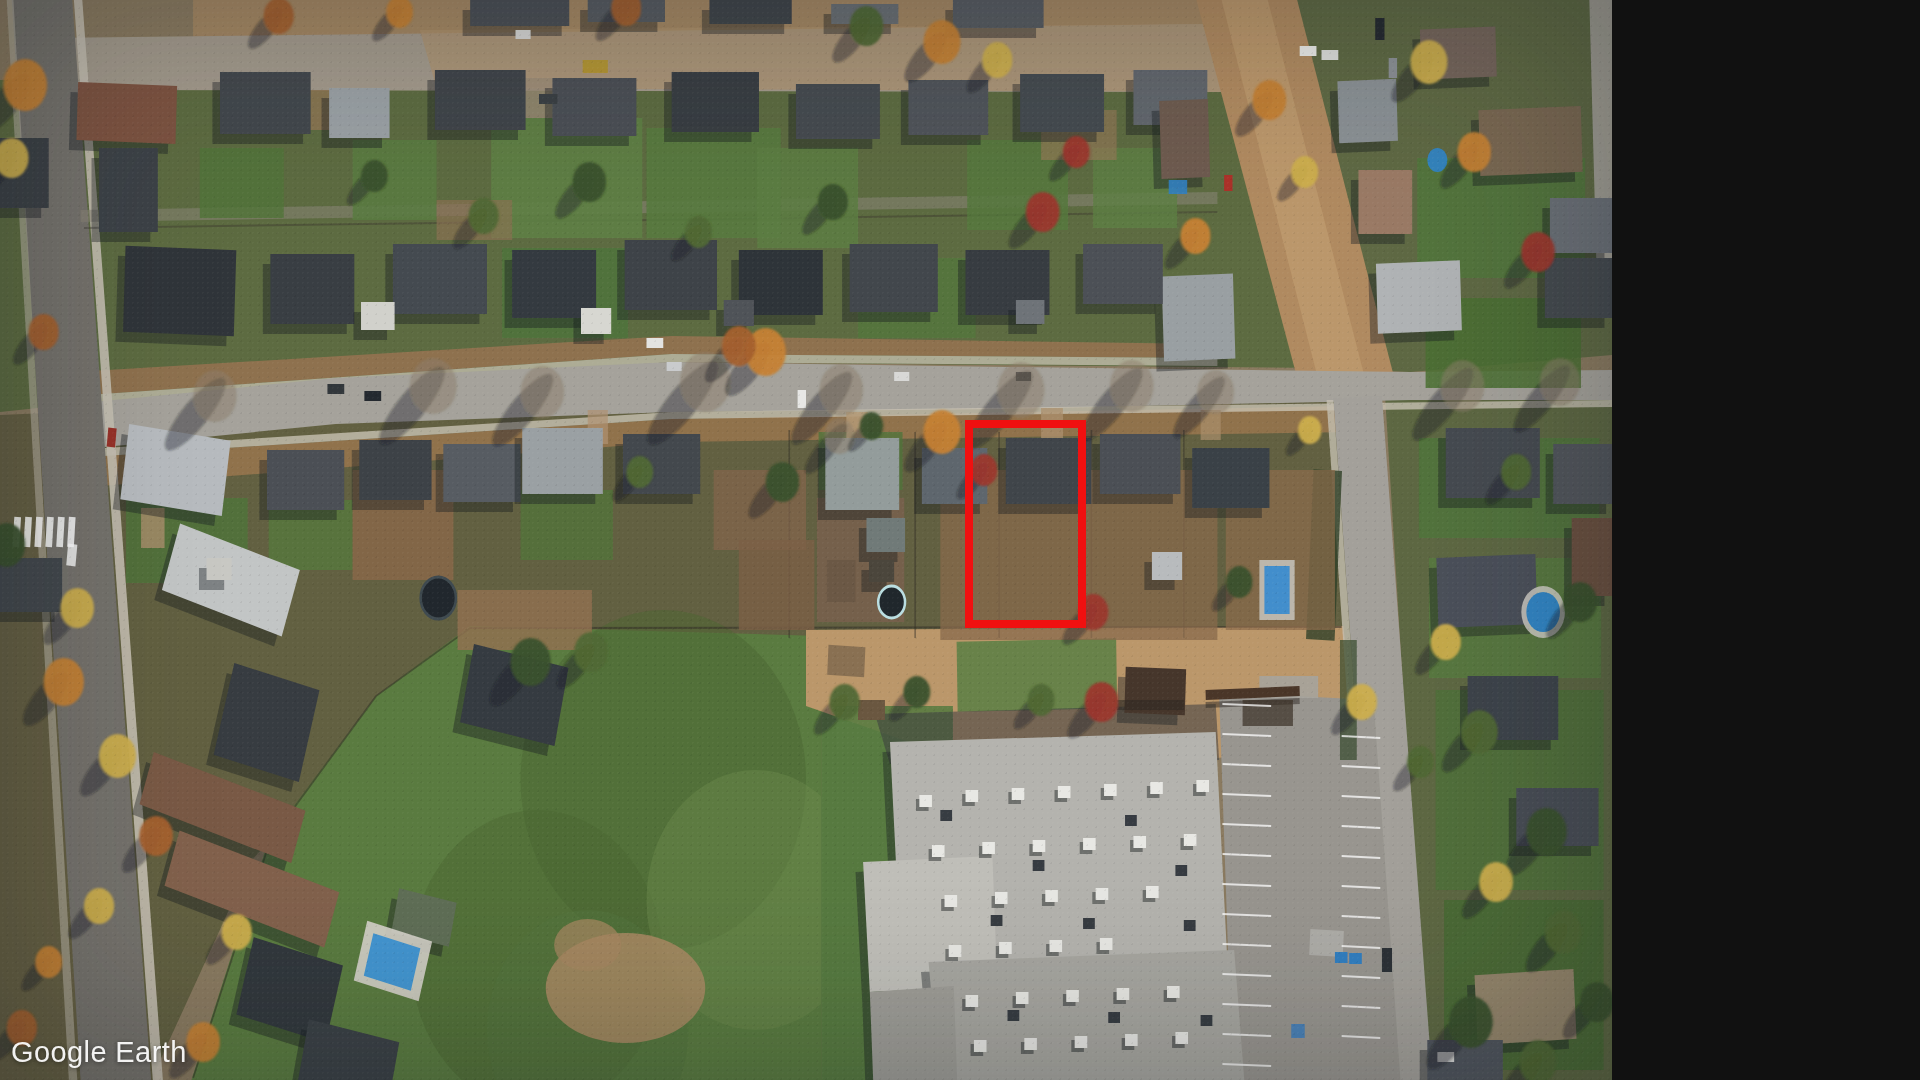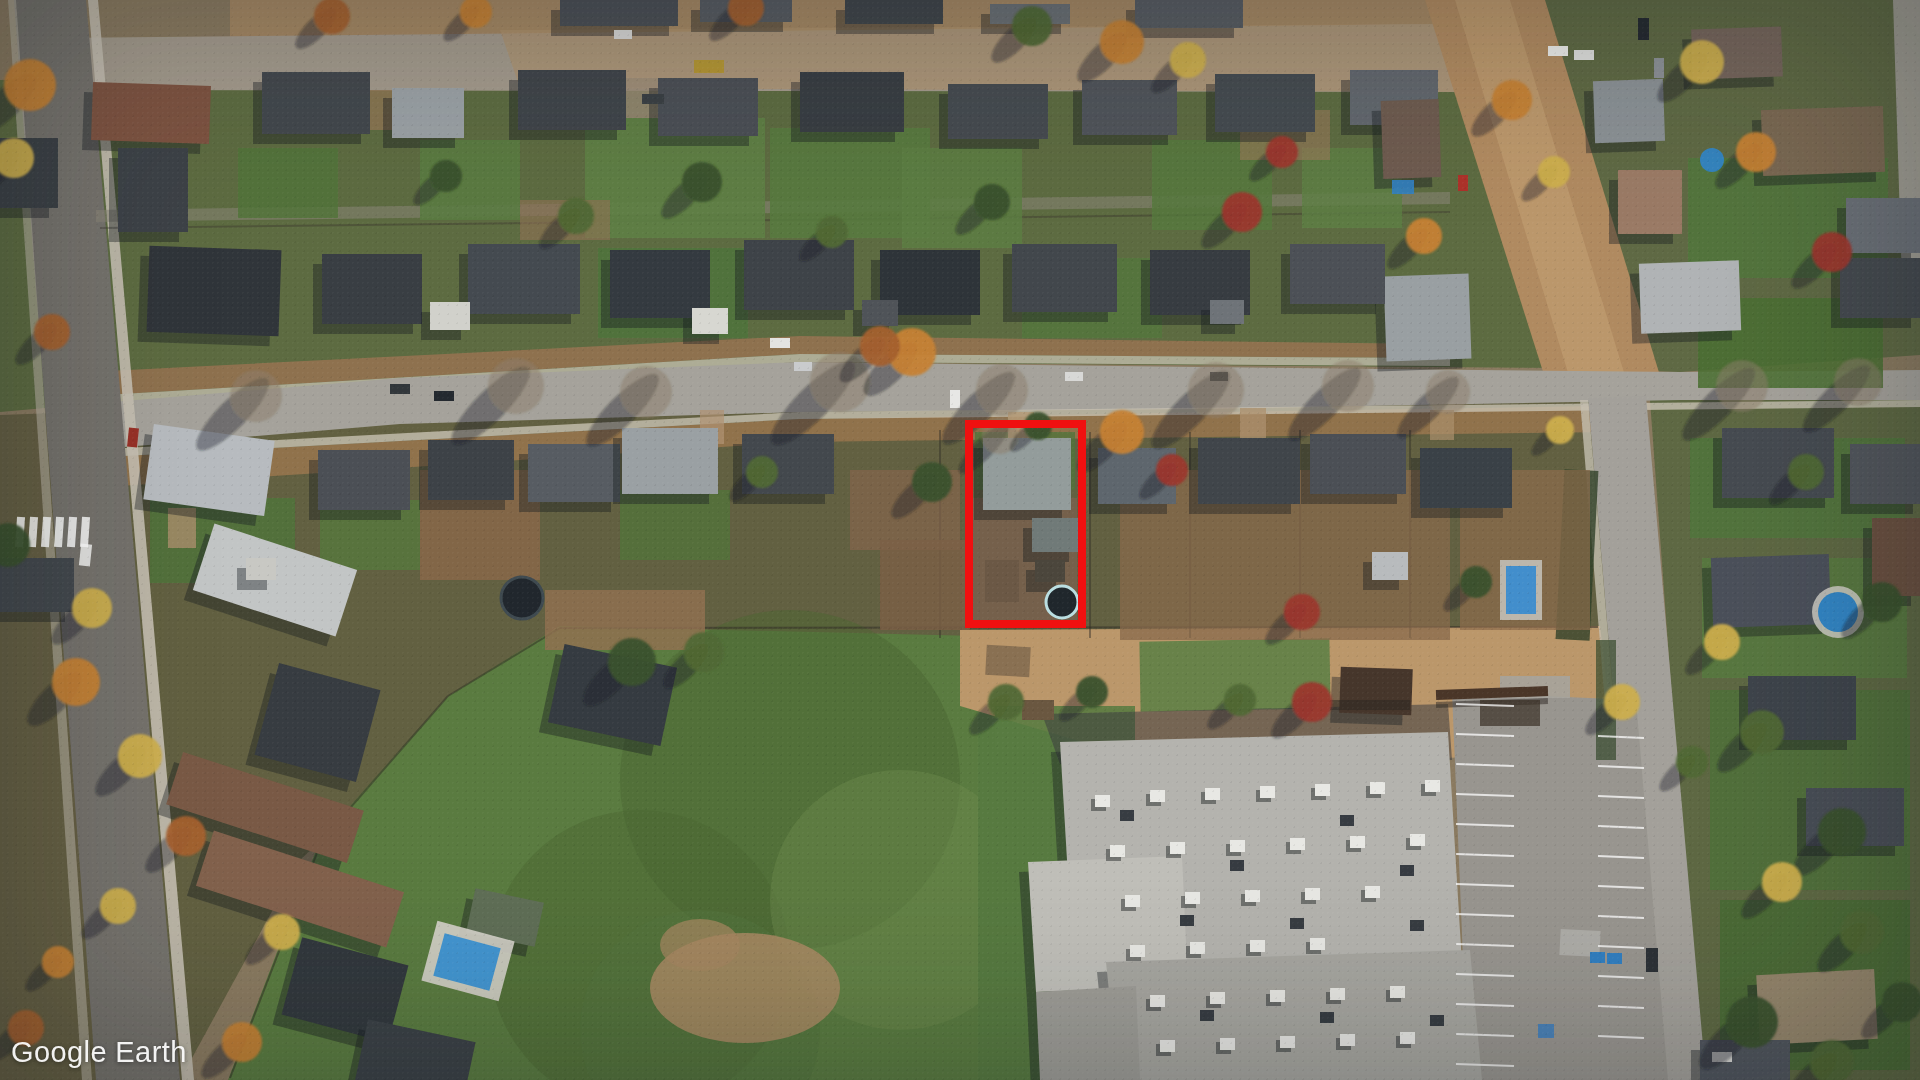--- a/index.html
+++ b/index.html
@@ -1,16 +1,16 @@
 <!DOCTYPE html>
 <html><head>
 <meta charset="utf-8">
 <style>
   html,body{margin:0;padding:0;background:#111;}
-  .stage{position:relative;width:1920px;height:1080px;overflow:hidden;background:#8b7a5e;
+  .stage{position:relative;width:1612px;height:1080px;overflow:hidden;background:#8b7a5e;
          font-family:"Liberation Sans", sans-serif;}
   .stage svg{position:absolute;left:0;top:0;width:100%;height:100%;
              filter:saturate(0.96) contrast(0.99);}
   .texture{position:absolute;inset:0;pointer-events:none;
     background-image:radial-gradient(rgba(255,255,255,0.035) 1px, transparent 1px),
                      radial-gradient(rgba(0,0,0,0.05) 1px, transparent 1px);
     background-size:5px 5px, 9px 9px;background-position:0 0,3px 4px;
     box-shadow:inset 0 0 200px rgba(18,22,26,0.35);}
   .annotation{position:absolute;box-sizing:border-box;border-style:solid;}
   .watermark{position:absolute;color:rgba(255,255,255,0.93);font-size:29px;

